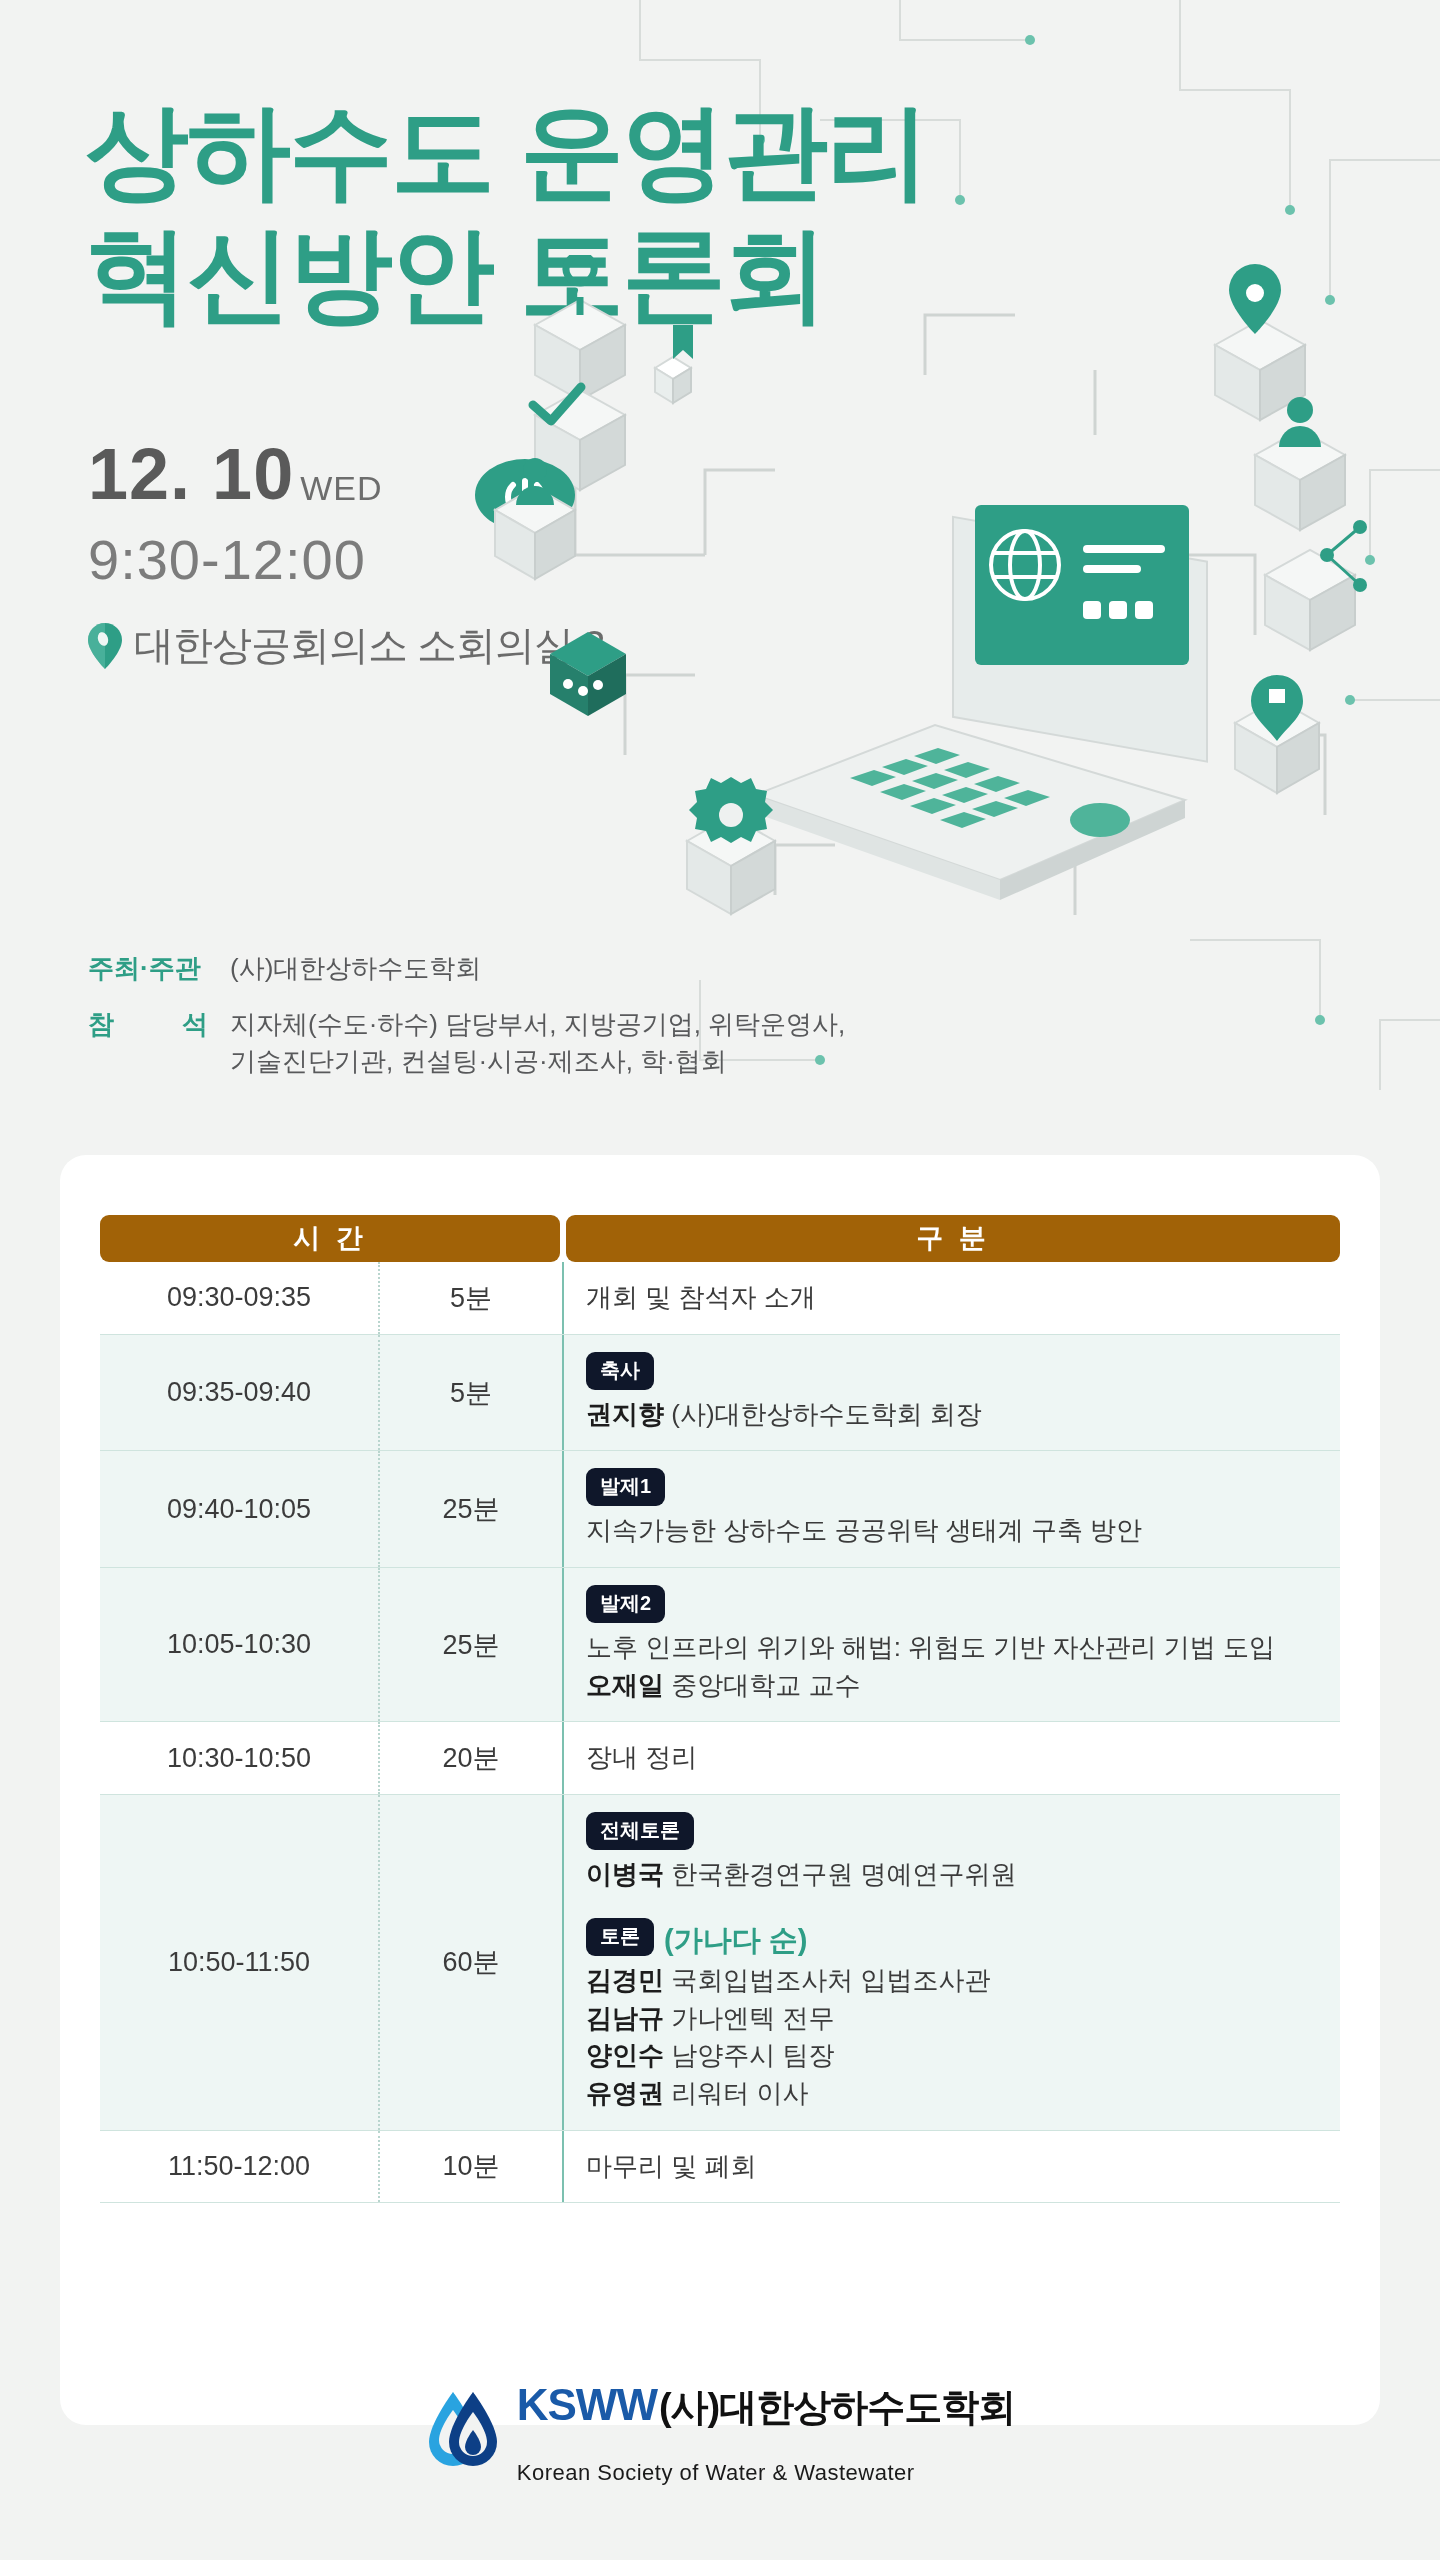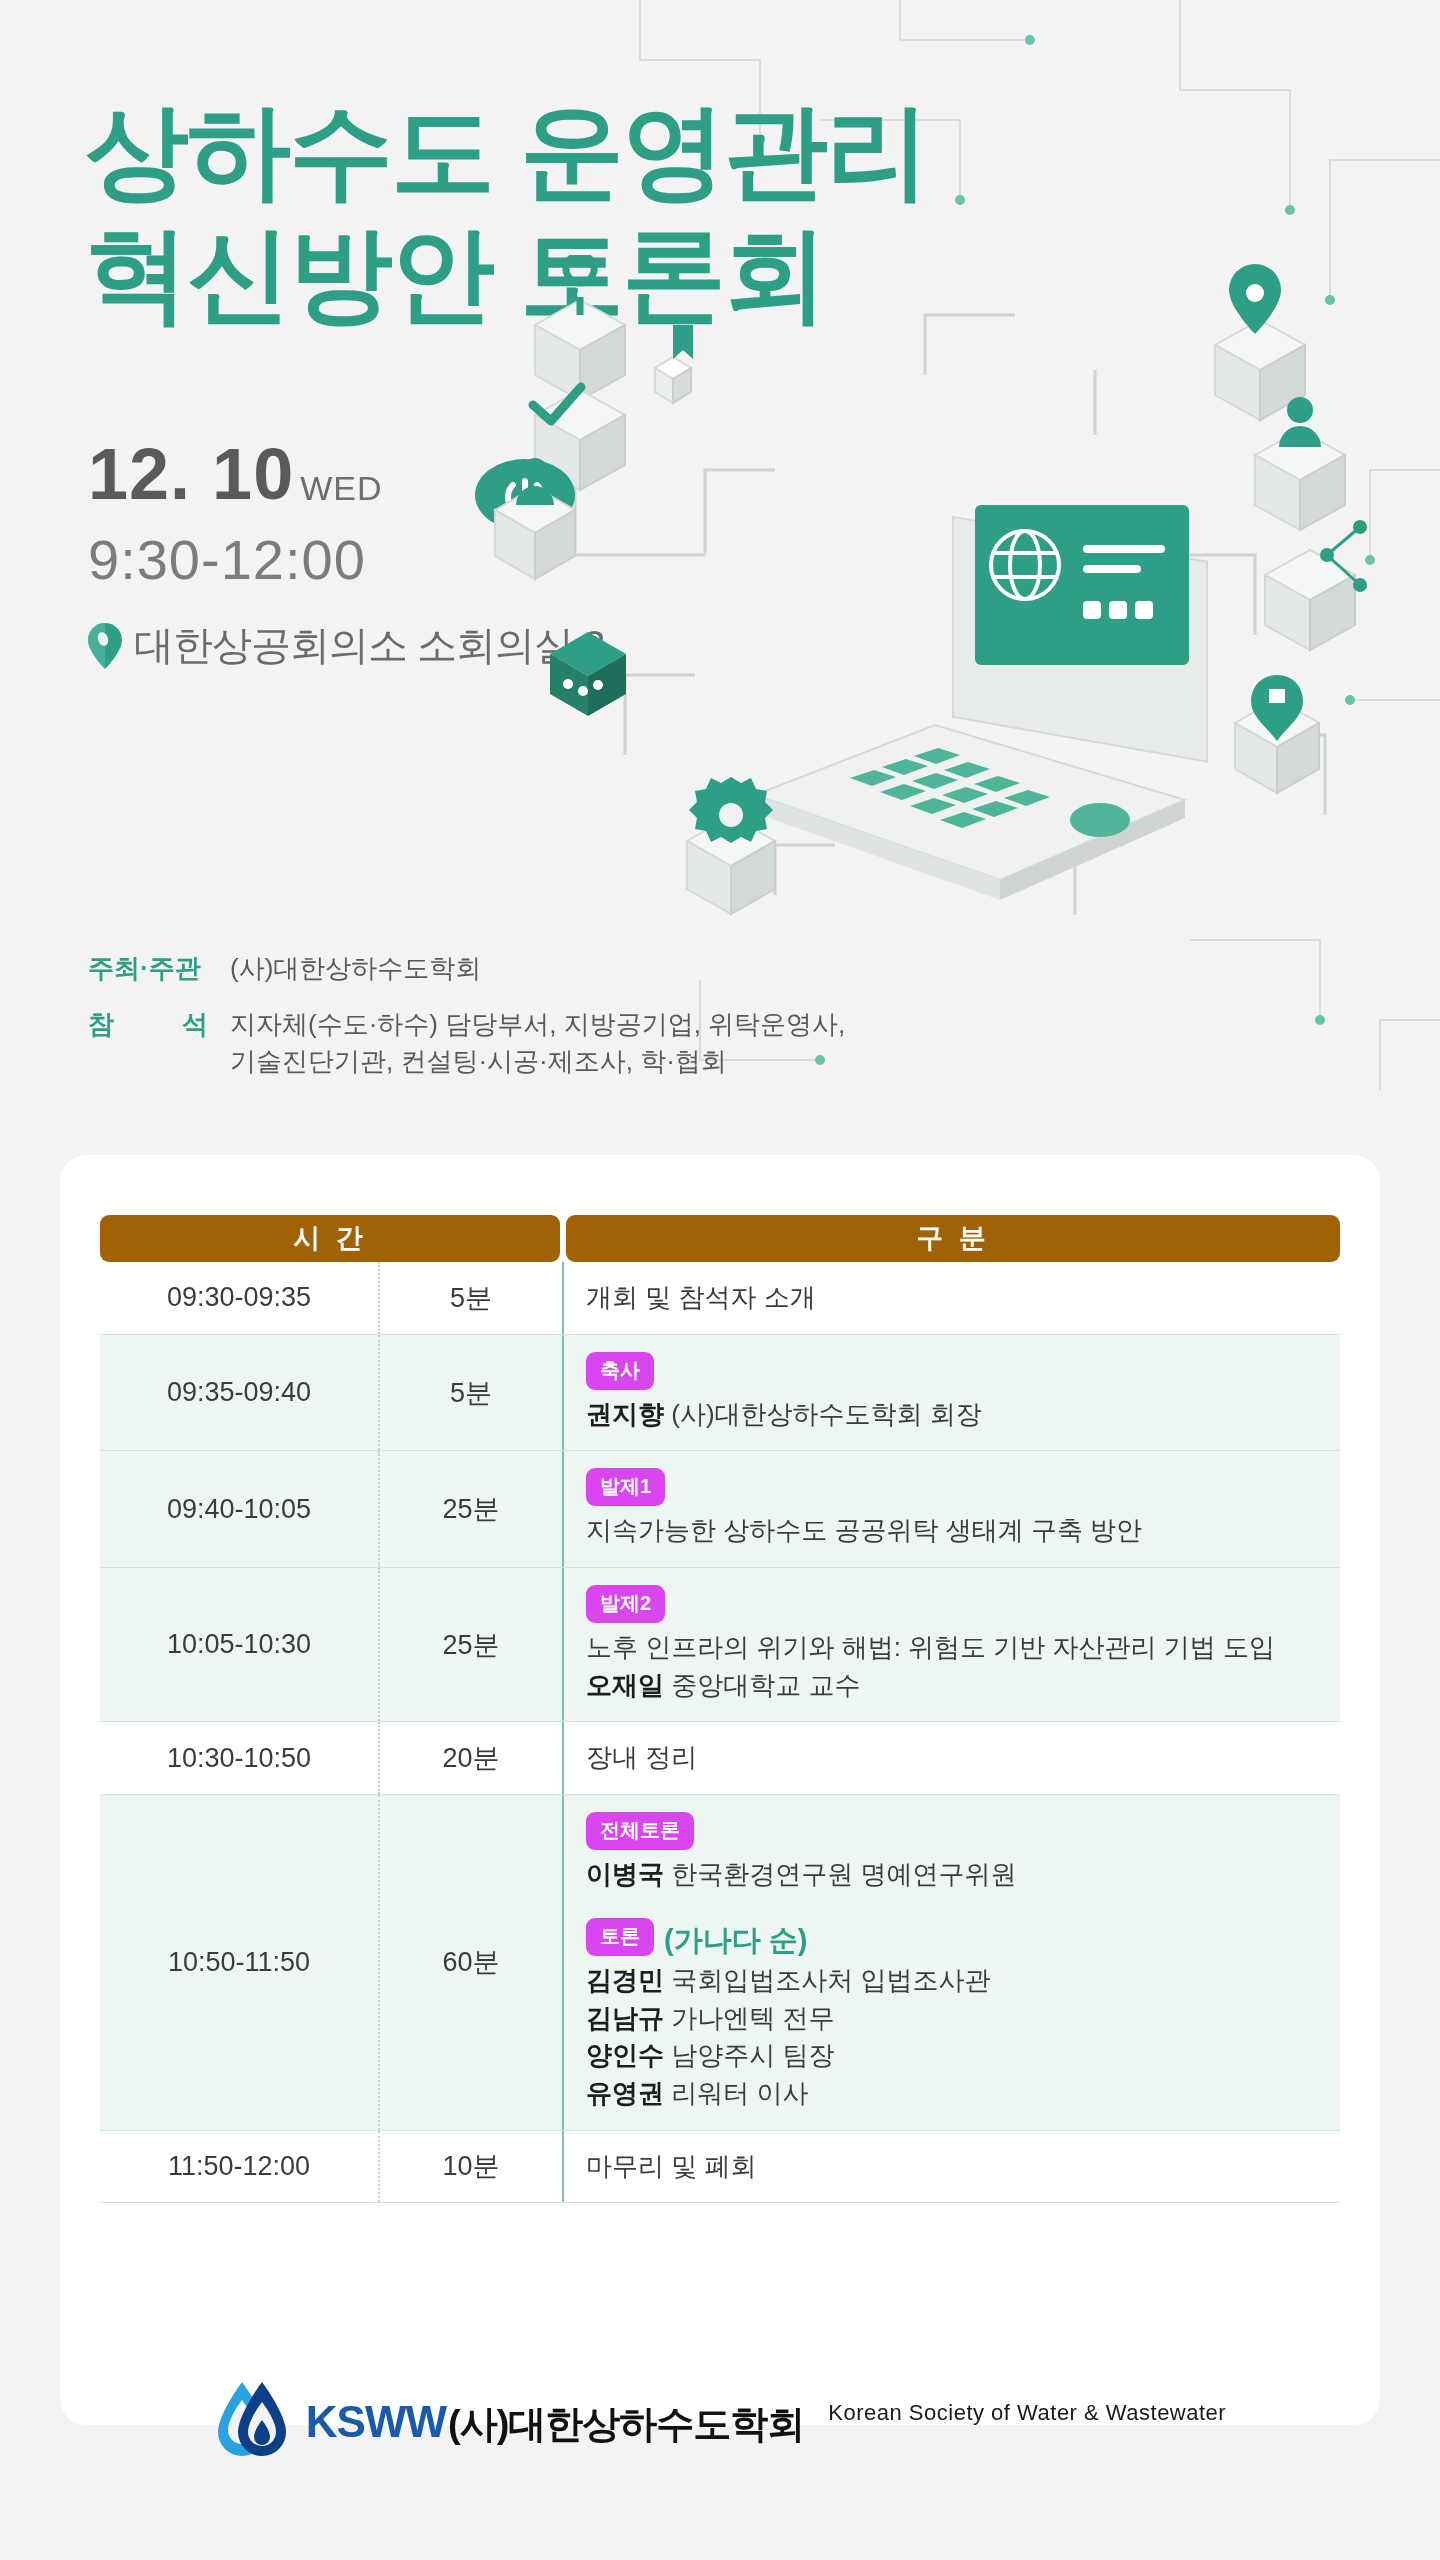--- a/index.html
+++ b/index.html
@@ -65,35 +65,35 @@
     display:flex;align-items:center;justify-content:center;
     border-right:2px dotted #b9d5ce;
   }
   .c-dur{
     width:182px;flex:0 0 182px;text-align:center;font-size:27px;color:#3b3b3b;
     display:flex;align-items:center;justify-content:center;
     border-right:2px solid #7cc0b0;
   }
   .c-body{flex:1;padding:17px 0 17px 22px;font-size:26px;color:#3b3b3b;line-height:1.45;}
   .badge{
-    display:inline-block;background:#d946ef;color:#fff;font-size:20px;font-weight:bold;
+    display:inline-block;background:#0f172a;color:#fff;font-size:20px;font-weight:bold;
     padding:4px 14px 5px;border-radius:9px;letter-spacing:0px;margin-bottom:6px;vertical-align:middle;
   }
   .badge-note{color:#2e9e86;font-size:29px;font-weight:bold;margin-left:10px;vertical-align:middle;}
   .nm{font-weight:bold;color:#1d1d1d;}
   .ln{display:block;}
   .gap{height:24px;}
 
   
   .footer{
     position:absolute;left:0;top:2380px;width:1440px;
     display:flex;align-items:center;justify-content:center;gap:16px;
   }
   .logo-drops{width:76px;height:86px;flex:0 0 76px;}
-  .logo-text{display:flex;justify-content:center;gap:24px;}
+  .logo-text{display:flex;flex-direction:column;justify-content:center;gap:24px;}
   .logo-row1{display:flex;align-items:baseline;}
   .ksww{font-size:44px;font-weight:bold;color:#1a5aa8;letter-spacing:-1px;font-family:"Liberation Sans",sans-serif;}
   .korname{font-size:38px;font-weight:bold;color:#111111;letter-spacing:-1px;margin-left:2px;}
   .logo-row2{font-size:22px;color:#1a1a1a;letter-spacing:0.5px;margin-top:3px;}
 
   
   .illus{position:absolute;left:455px;top:255px;width:930px;height:690px;}
 </style>
 </head>
 <body>

